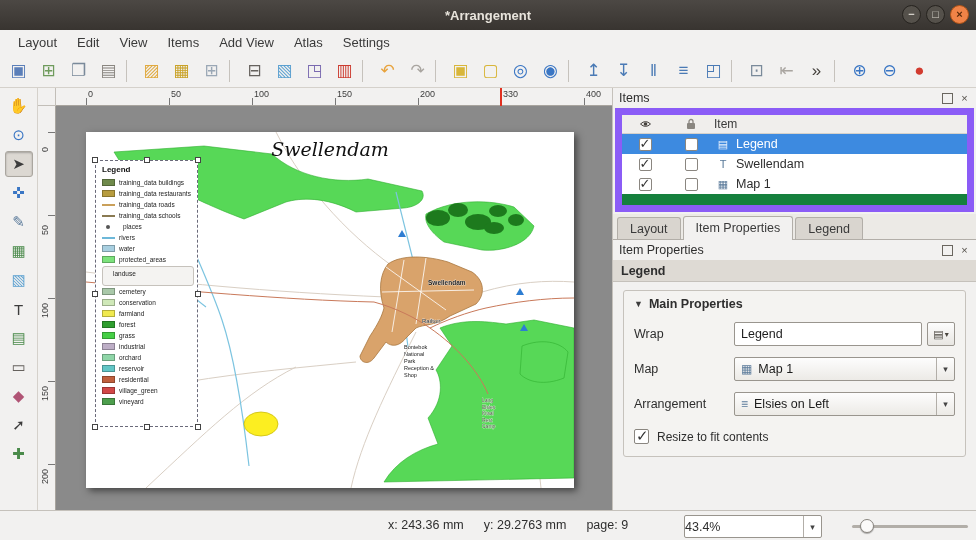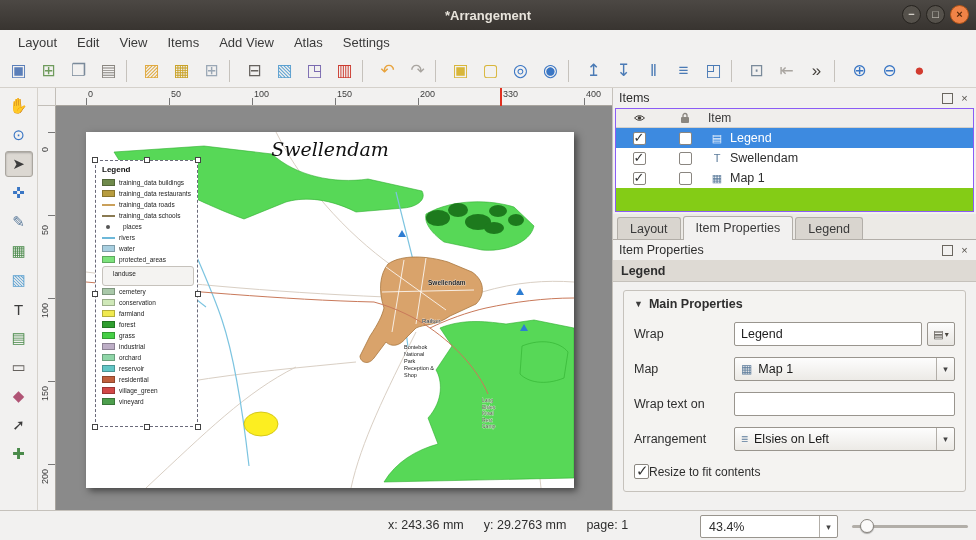--- a/index.html
+++ b/index.html
@@ -60,21 +60,21 @@
   .h-nw{left:-4px;top:-4px}.h-n{left:48px;top:-4px}.h-ne{right:-4px;top:-4px}
   .h-w{left:-4px;top:130px}.h-e{right:-4px;top:130px}
   .h-sw{left:-4px;bottom:-4px}.h-s{left:48px;bottom:-4px}.h-se{right:-4px;bottom:-4px}
 
   
   .right-panel{width:364px;background:#f2f1f0;border-left:1px solid #c5c1bb;display:flex;flex-direction:column}
   .dock-header{height:20px;display:flex;align-items:center;padding:0 6px;font-size:12.5px;color:#2e2e2e}
   .dock-btns{margin-left:auto;display:flex;gap:6px;align-items:center}
   .dbtn{width:11px;height:11px;font-size:11px;line-height:10px;text-align:center;color:#55514b;font-style:normal}
   .dbtn.float{border:1px solid #6a665f}
-  .tree{margin:0 2px;border:1px solid #8b5cf6;background:#84cc16;height:104px;overflow:hidden}
+  .tree{margin:0 2px;border:7px solid #8b5cf6;background:#15803d;height:104px;overflow:hidden}
   .tree-header{display:flex;align-items:center;height:19px;background:#f0eeec;border-bottom:1px solid #d5d1cb;font-size:12px;color:#3a3a3a}
   .col1{width:46px;display:flex;justify-content:center}.col2{width:46px;display:flex;justify-content:center}
   .tree-row{display:flex;align-items:center;height:20px;font-size:12.5px;background:#fff}
   .tree-row.selected{background:#3d8ae0;color:#fff}
   .cb{width:13px;height:13px;background:#fff;border:1px solid #8a8680;border-radius:2px;position:relative;flex:none}
   .cb.on::after{content:"✓";position:absolute;left:0;top:-3px;font-size:13px;color:#333}
   .row-icon{width:18px;text-align:center;margin-right:4px;font-size:11px;color:#5a7a9a}
   .tree-row.selected .row-icon{color:#eaf2fc}
 
   .tabbar{display:flex;align-items:flex-end;height:26px;border-bottom:1px solid #b2aea8;padding-left:4px;gap:2px;background:#eceae6;margin-top:2px}
@@ -87,28 +87,28 @@
   .group-header{display:flex;align-items:center;gap:6px;font-weight:bold;font-size:12.5px;color:#2e2e2e}
   .tri{font-size:9px;color:#3c3c3c}
   .f-row{display:flex;align-items:center;margin-top:11px}
   .f-label{width:100px;font-size:12.5px;color:#2e2e2e;flex:none}
   .f-input{flex:1;height:24px;background:#fff;border:1px solid #99958e;border-radius:2px;padding:0 6px;font-size:12.5px;display:flex;align-items:center;color:#1c1c1c}
   .override-btn{width:28px;height:24px;margin-left:5px;border:1px solid #99958e;border-radius:2px;background:linear-gradient(#fdfdfd,#e8e6e2);display:flex;align-items:center;justify-content:center;gap:1px;font-size:11px;color:#4a4640;flex:none}
   .override-btn .mini{font-size:8px}
   .combo{flex:1;height:24px;border:1px solid #99958e;border-radius:2px;background:linear-gradient(#fdfdfd,#eceae6);display:flex;align-items:center;padding-left:6px;font-size:12.5px;color:#1c1c1c}
   .c-icon{margin-right:6px;color:#5a7a9a;font-size:12px}
   .c-arrow{margin-left:auto;width:18px;align-self:stretch;border-left:1px solid #b2aea8;display:flex;align-items:center;justify-content:center;font-size:9px;color:#444}
-  .chk-row{display:flex;align-items:center;margin-top:13px}
+  .chk-row{display:flex;align-items:center;gap:8px;margin-top:13px}
   .chk{width:15px;height:15px;background:#fff;border:1px solid #8a8680;border-radius:2px;position:relative;flex:none}
   .chk.on::after{content:"✓";position:absolute;left:1px;top:-3px;font-size:15px;color:#333}
 
   
   .statusbar{height:16px;border-top:1px solid #c5c1bb;background:#f2f1f0;position:relative}
   .coords{position:absolute;left:388px;top:7px;display:flex;gap:20px;font-size:12.5px;color:#2e2e2e}
-  .zoom-combo{position:absolute;left:700px;top:4px;width:138px;height:23px;background:#fff;border:1px solid #99958e;border-radius:2px;display:flex;align-items:center;padding-left:8px;font-size:12.5px}
+  .zoom-combo{position:absolute;left:684px;top:4px;width:138px;height:23px;background:#fff;border:1px solid #99958e;border-radius:2px;display:flex;align-items:center;font-size:12.5px}
   .zoom-slider{position:absolute;left:852px;top:4px;width:116px;height:23px}
   .track{position:absolute;left:0;right:0;top:10px;height:3px;background:#b2aea8;border-radius:2px}
   .thumb{position:absolute;left:8px;top:4px;width:14px;height:14px;border-radius:50%;background:#fbfaf9;border:1px solid #8a8680;box-shadow:0 1px 1px rgba(0,0,0,.3)}
 </style>
 </head>
 <body>
 
 <div class="titlebar">
   <span>*Arrangement</span>
   <span class="win-btns">
@@ -541,24 +541,20 @@
 
         <div class="f-row">
           <span class="f-label">Map</span>
           <span class="combo">
             <span class="c-icon">▦</span>
             <span>Map 1</span>
             <span class="c-arrow">▾</span>
           </span>
         </div>
 
-        <div class="f-row">
-          <span class="f-label">Wrap text on</span>
-          <span class="f-input"></span>
-        </div>
 
         <div class="f-row">
           <span class="f-label">Arrangement</span>
           <span class="combo">
             <span class="c-icon">≡</span>
             <span>Elsies on Left</span>
             <span class="c-arrow">▾</span>
           </span>
         </div>
 
@@ -568,21 +564,21 @@
         </div>
       </div>
     </div>
   </div>
 </div>
 
 <div class="statusbar">
   <div class="coords">
     <span>x: 243.36 mm</span>
     <span>y: 29.2763 mm</span>
-    <span>page: 1</span>
+    <span>page: 9</span>
   </div>
   <div class="zoom-combo">
     <span>43.4%</span>
     <span class="c-arrow">▾</span>
   </div>
   <div class="zoom-slider">
     <span class="track"></span>
     <span class="thumb"></span>
   </div>
 </div>

